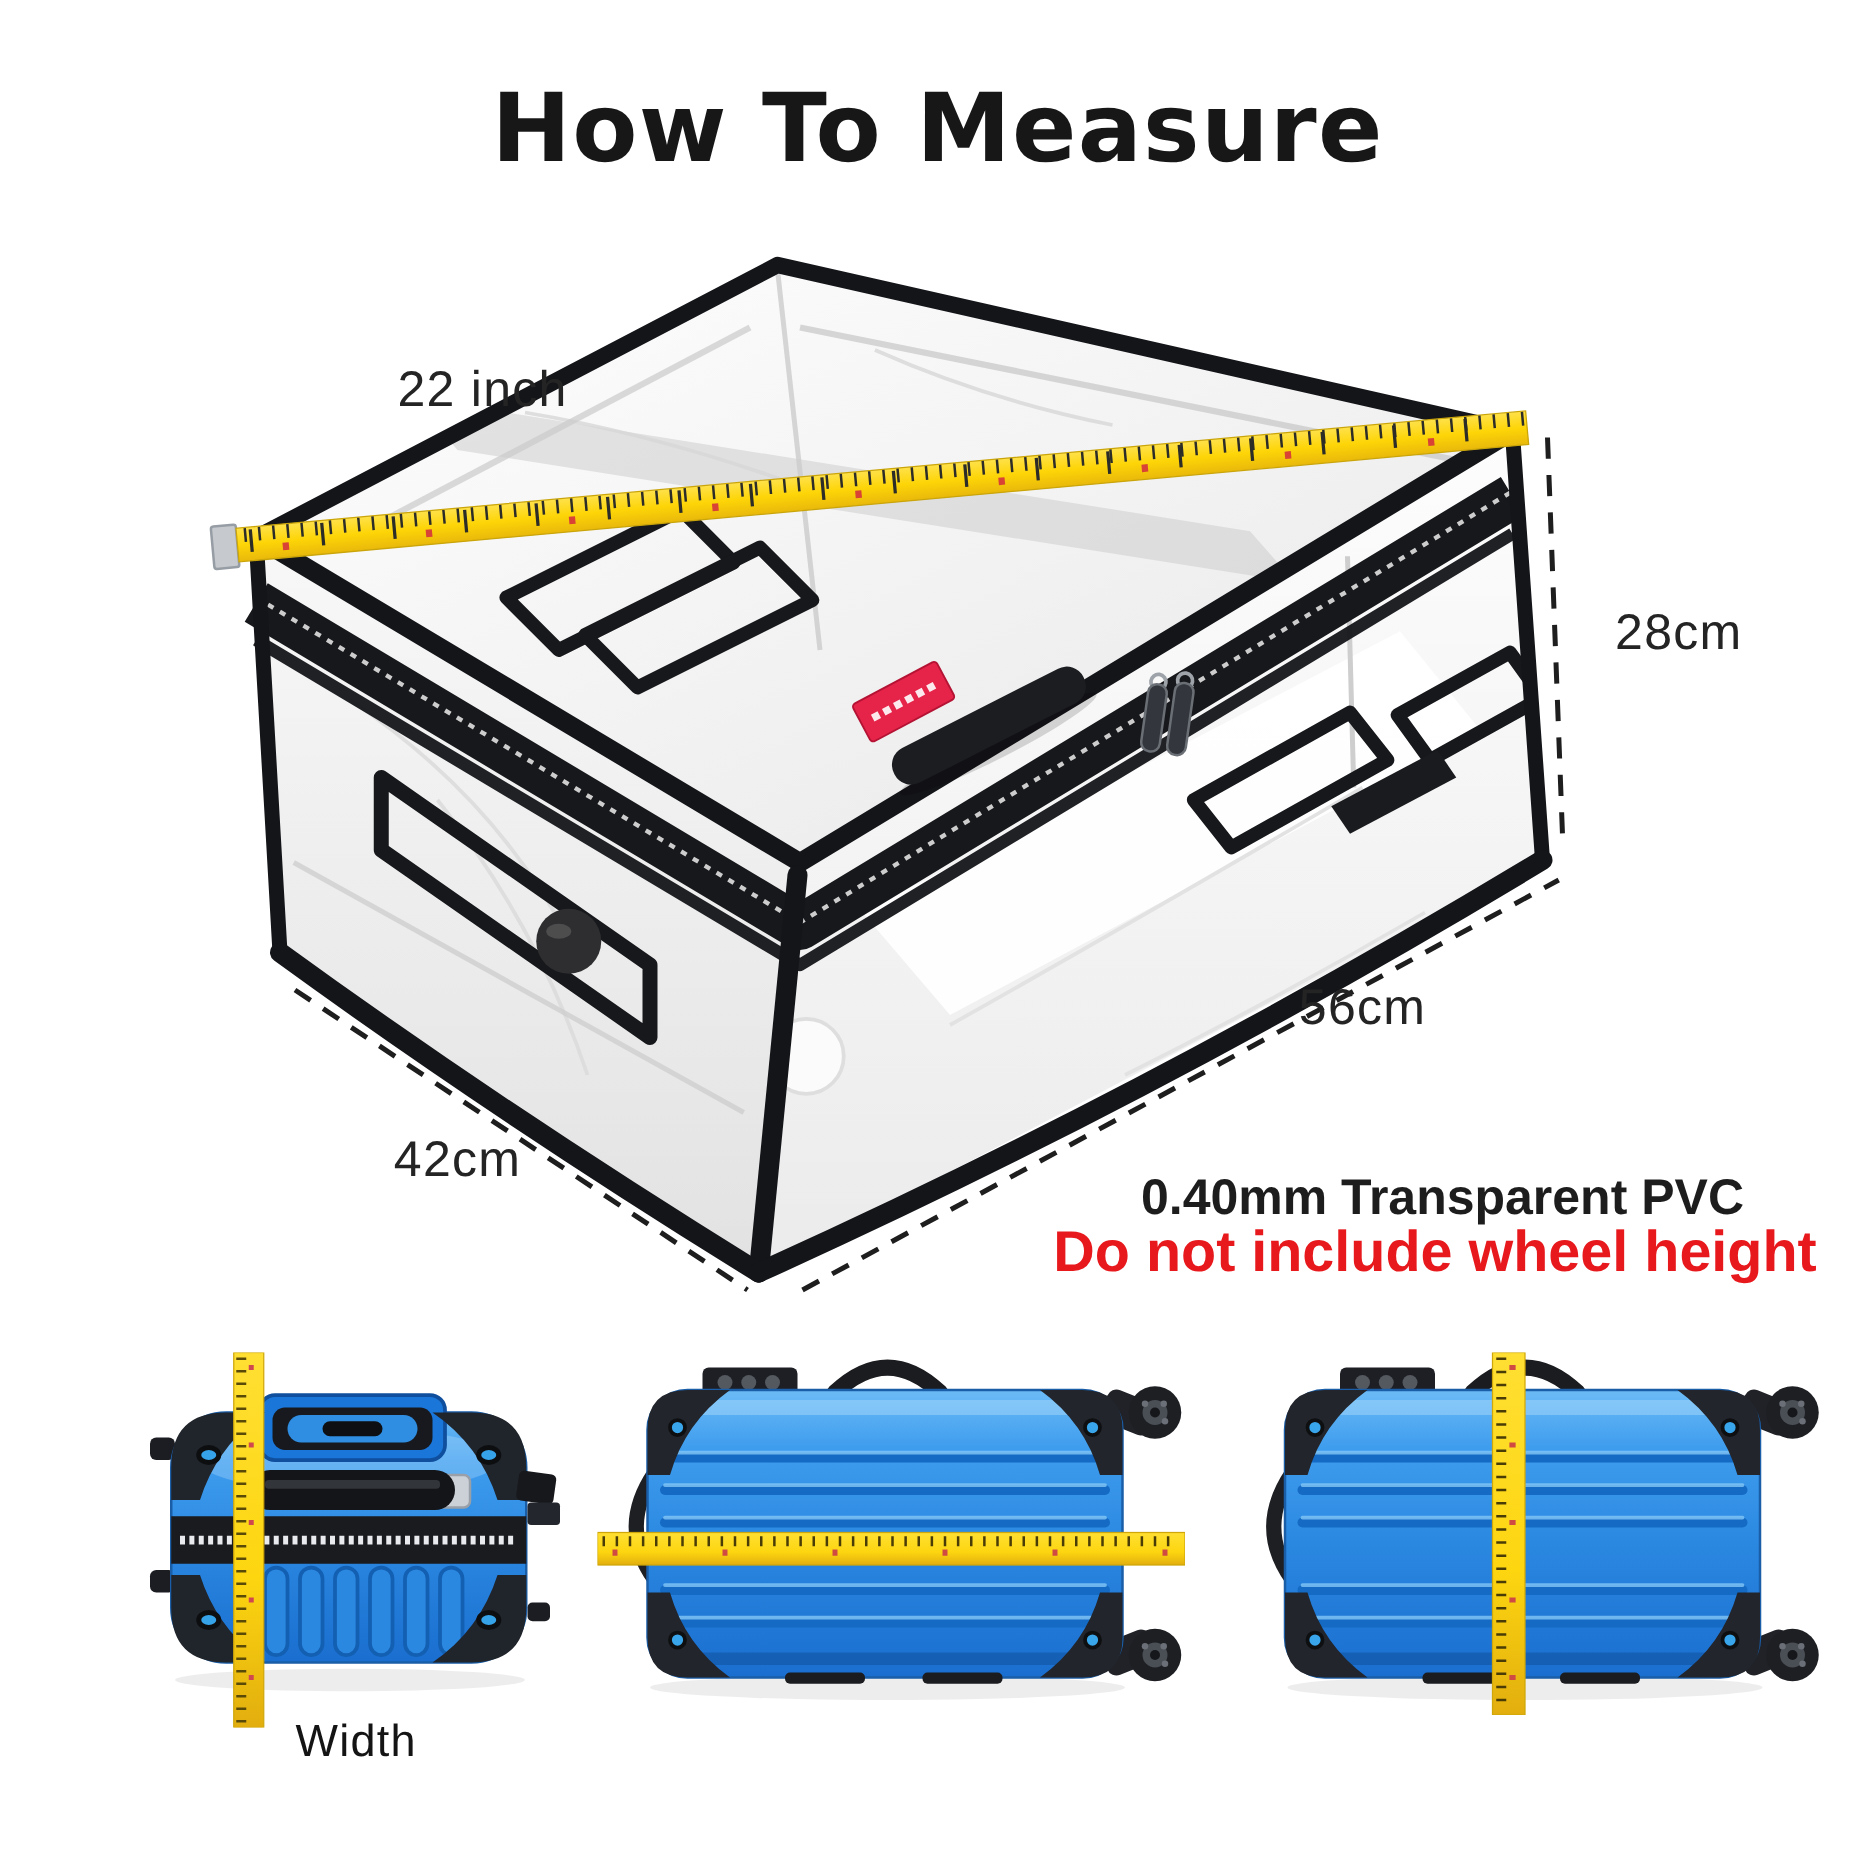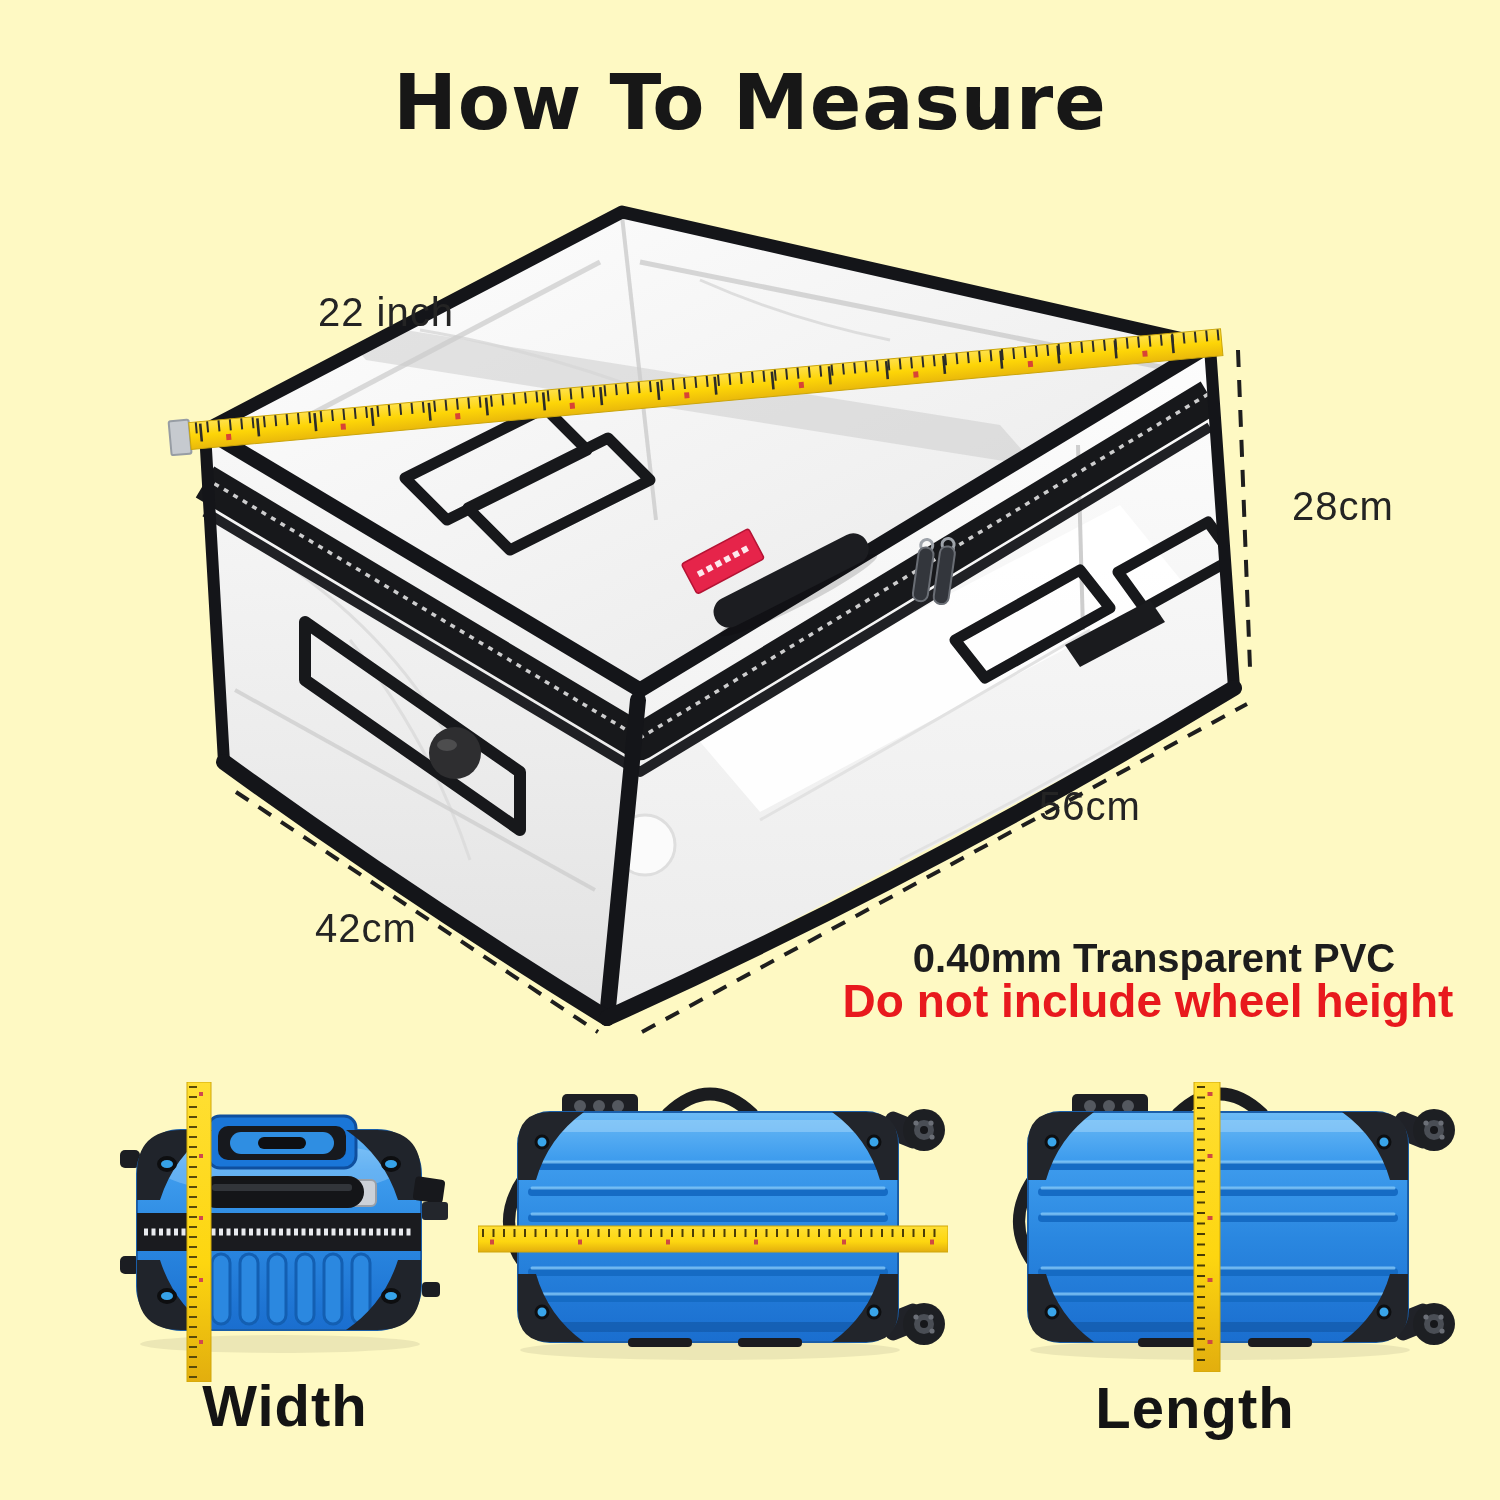--- a/index.html
+++ b/index.html
@@ -1,39 +1,39 @@
 <!DOCTYPE html>
 <html><head>
 <meta charset="utf-8">
 <style>
   html,body{margin:0;padding:0;background:#e9eaeb;}
   .canvas{
     position:relative;width:1500px;height:1500px;overflow:hidden;
-    background:#fef9c3;font-family:"Liberation Sans",sans-serif;color:#1a1a1a;
+    background:#ffffff;font-family:"Liberation Sans",sans-serif;color:#1a1a1a;
   }
   .abs{position:absolute;}
   .title{
     left:0;right:0;top:58px;text-align:center;
     font-family:"DejaVu Sans",sans-serif;font-weight:700;font-size:76px;
     letter-spacing:1px;color:#171717;white-space:nowrap;
   }
   .label{
     font-size:40px;font-weight:400;color:#242424;
     transform:translateX(-50%);white-space:nowrap;letter-spacing:1px;margin-left:21px;
   }
   .note-material{
     font-size:40px;font-weight:700;color:#1d1d1d;
     transform:translateX(-50%);white-space:nowrap;letter-spacing:0px;margin-top:12px;
   }
   .note-warning{
     font-size:46px;font-weight:700;color:#e8191d;
     transform:translateX(-50%);white-space:nowrap;
   }
   .fig-label{
-    font-size:58px;font-weight:700;color:#141414;
+    font-size:36px;font-weight:400;color:#141414;
     transform:translateX(-50%);white-space:nowrap;letter-spacing:1px;
   }
   svg{display:block;}
 </style>
 </head>
 <body>
 
 <div class="canvas">
 
   <svg class="abs" style="left:0;top:0" width="1500" height="1500" viewBox="0 0 1500 1500">
@@ -311,15 +311,14 @@
 
   <svg class="abs" style="left:988px;top:1082px" width="470" height="290" viewBox="0 0 470 290">
     <ellipse cx="232" cy="268" rx="190" ry="10" fill="#000000" opacity="0.07"></ellipse>
     <use href="#sym-case-side"></use>
     <g>
       <rect x="206" y="0" width="26" height="290" fill="url(#gTapeV)" stroke="#cfa70b" stroke-width="1"></rect>
       <line x1="213" y1="4" x2="213" y2="286" stroke="#4a3c06" stroke-width="8" stroke-dasharray="2 8.5"></line>
       <line x1="222" y1="10" x2="222" y2="286" stroke="#cf4a42" stroke-width="5" stroke-dasharray="4 58"></line>
     </g>
   </svg>
-  <div class="abs fig-label" style="left:1195px;top:1374px">Length</div>
 
 </div>
 
 </body></html>

